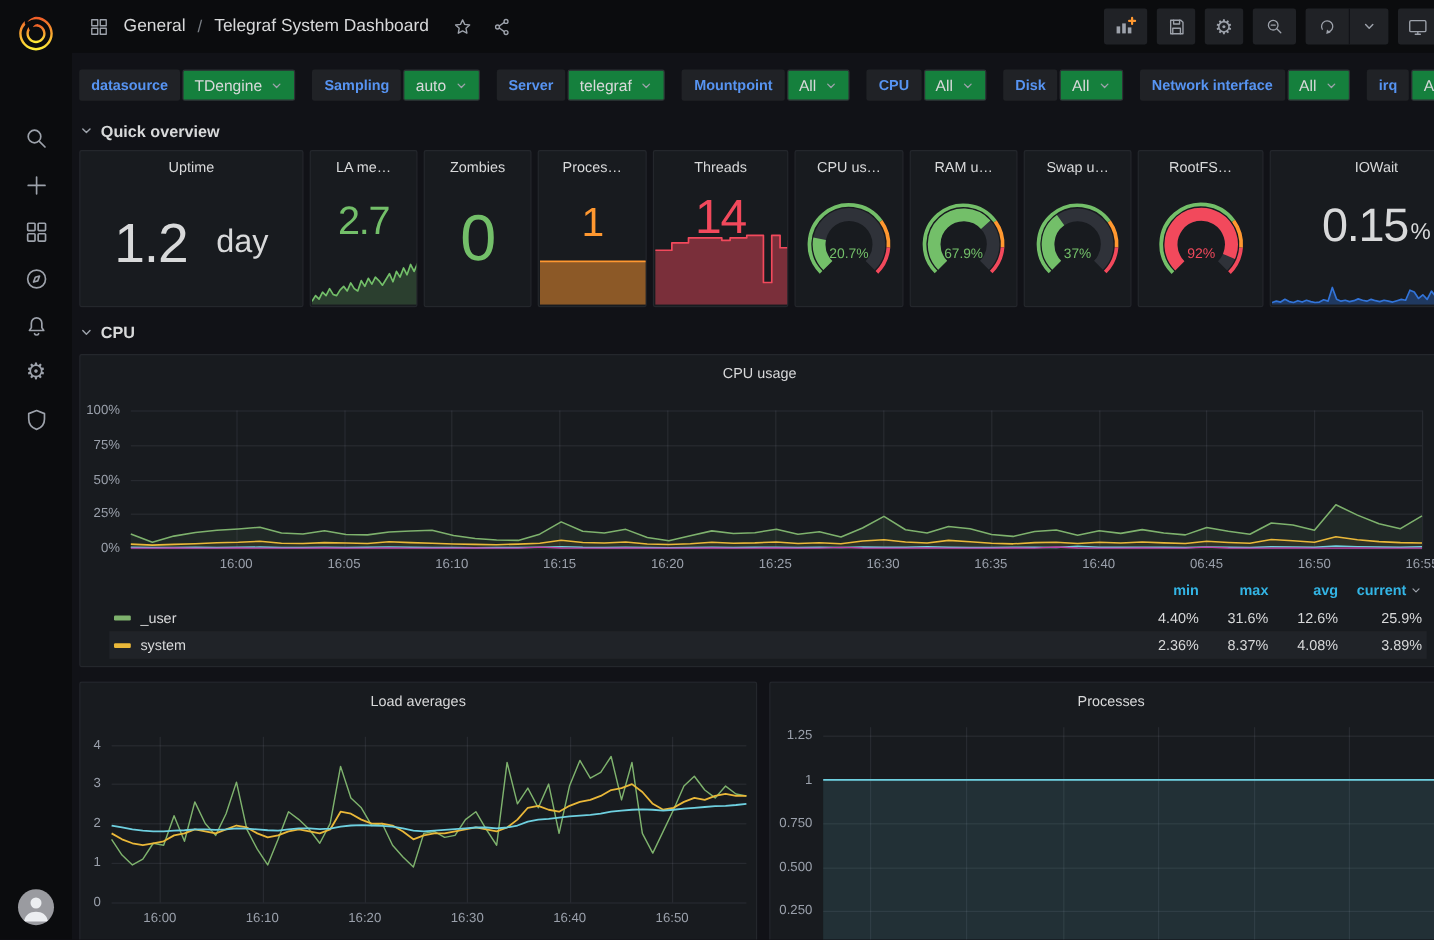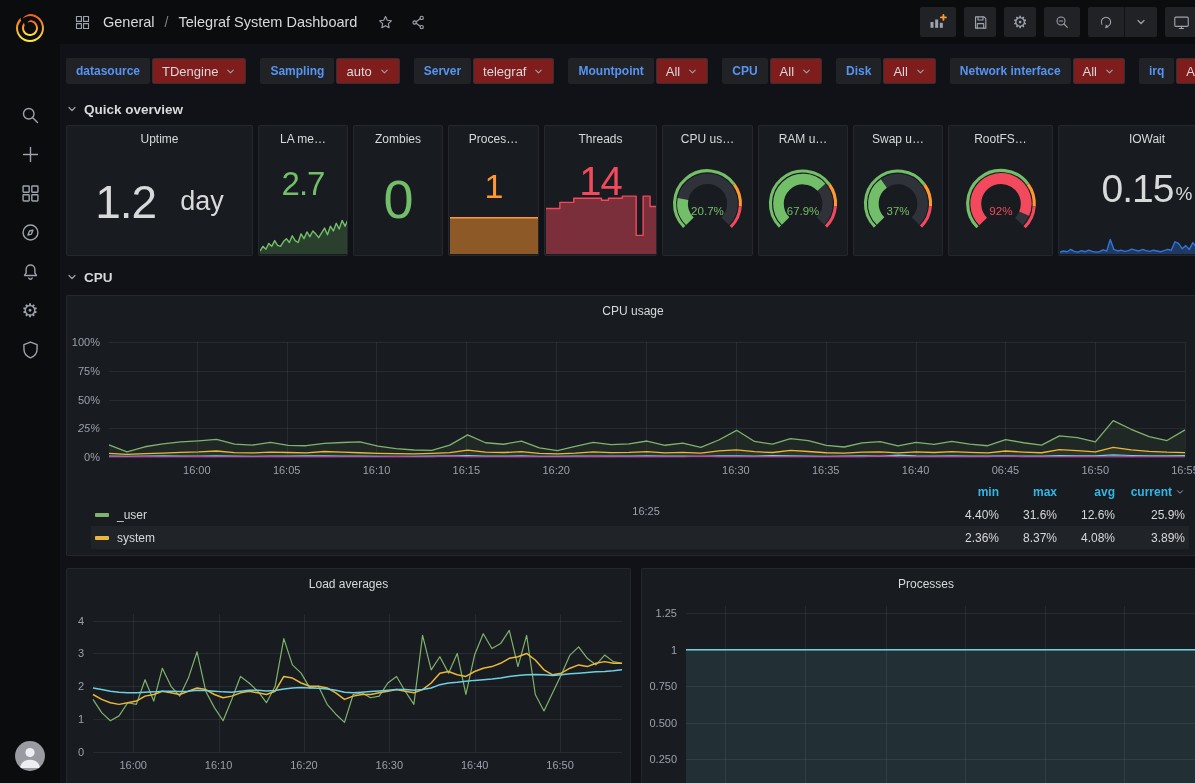--- a/index.html
+++ b/index.html
@@ -29,21 +29,21 @@
 .tb-btn{height:30px;min-width:32px;background:#202226;border:none;border-radius:2px;display:flex;align-items:center;justify-content:center;cursor:pointer;padding:0 7px}
 .tb-group{height:30px;display:flex;align-items:stretch;background:#202226;border-radius:2px;overflow:hidden}
 .tb-seg{display:flex;align-items:center;gap:7px;padding:0 10px;background:none;border:none;cursor:pointer;color:#d8d9da;font-size:13px}
 .tb-seg+.tb-seg{border-left:1px solid #111217}
 .monitor-btn{margin-right:-14px}
 
 
 .submenu{height:46px;display:flex;align-items:center;gap:14px;padding:8px 0 0 6px;flex-shrink:0;white-space:nowrap}
 .vargrp{display:flex;align-items:center;gap:2px}
 .vlabel{height:26px;display:flex;align-items:center;padding:0 10px;background:#202226;border-radius:2px;color:#5794f2;font-size:12px;font-weight:700;cursor:default}
-.vvalue{height:26px;display:flex;align-items:center;gap:7px;padding:0 9px;background:#7f1d1d;border:1px solid #2f3136;border-radius:2px;color:#d8d9da;font-size:13px;cursor:pointer}
+.vvalue{height:26px;display:flex;align-items:center;gap:7px;padding:0 9px;background:#15803d;border:1px solid #2f3136;border-radius:2px;color:#d8d9da;font-size:13px;cursor:pointer}
 
 
 .dash{position:relative;flex:1;padding:8px 0 0 6px}
 .row-head{display:flex;align-items:center;gap:6px;height:22px;cursor:pointer}
 .row-head .rh-label{font-size:13.5px;font-weight:700;color:#d8d9da}
 .stats-row{display:flex;gap:5px;margin-top:5px;width:1134px}
 .panel{background:#181b1f;border:1px solid rgba(204,204,220,.07);border-radius:2px;position:relative;overflow:hidden;flex-shrink:0}
 .p-title{height:26px;display:flex;align-items:center;justify-content:center;font-size:12px;font-weight:500;color:#d8d9da;cursor:pointer;position:relative;z-index:3}
 .stat{height:131px}
 .stat-body{position:absolute;left:0;right:0;top:22px;bottom:0;display:flex;align-items:center;justify-content:center;z-index:2}
@@ -421,39 +421,39 @@
           </svg>
         <span class="rh-label">CPU</span>
       </div>
 
       <div class="panel cpu-panel chart-panel">
         <div class="p-title" style="height:30px">CPU usage</div>
         <div class="plot cpu-plot">
             <div class="hgrid" style="top: 100%;"></div>
             <div class="ylab" style="top: 100%;">0%</div>
             <div class="hgrid" style="top: 75%;"></div>
-            <div class="ylab" style="top: 75%; font-style: italic;">25%</div>
+            <div class="ylab" style="top: 75%;">25%</div>
             <div class="hgrid" style="top: 50%;"></div>
             <div class="ylab" style="top: 50%;">50%</div>
             <div class="hgrid" style="top: 25%;"></div>
             <div class="ylab" style="top: 25%;">75%</div>
             <div class="hgrid" style="top: 0%;"></div>
             <div class="ylab" style="top: 0%;">100%</div>
             <div class="vgrid" style="left: 8.16%;"></div>
             <div class="xlab" style="left: 8.16%;">16:00</div>
             <div class="vgrid" style="left: 16.51%;"></div>
             <div class="xlab" style="left: 16.51%;">16:05</div>
             <div class="vgrid" style="left: 24.86%;"></div>
             <div class="xlab" style="left: 24.86%;">16:10</div>
             <div class="vgrid" style="left: 33.21%;"></div>
             <div class="xlab" style="left: 33.21%;">16:15</div>
             <div class="vgrid" style="left: 41.56%;"></div>
             <div class="xlab" style="left: 41.56%;">16:20</div>
             <div class="vgrid" style="left: 49.91%;"></div>
-            <div class="xlab" style="left: 49.91%; margin-top: 41px;">16:25</div>
+            <div class="xlab" style="left: 49.91%;">16:25</div>
             <div class="vgrid" style="left: 58.26%;"></div>
             <div class="xlab" style="left: 58.26%;">16:30</div>
             <div class="vgrid" style="left: 66.61%;"></div>
             <div class="xlab" style="left: 66.61%; text-align: center;">16:35</div>
             <div class="vgrid" style="left: 74.96%;"></div>
             <div class="xlab" style="left: 74.96%;">16:40</div>
             <div class="vgrid" style="left: 83.31%;"></div>
             <div class="xlab" style="left: 83.31%;">06:45</div>
             <div class="vgrid" style="left: 91.66%;"></div>
             <div class="xlab" style="left: 91.66%;">16:50</div>

